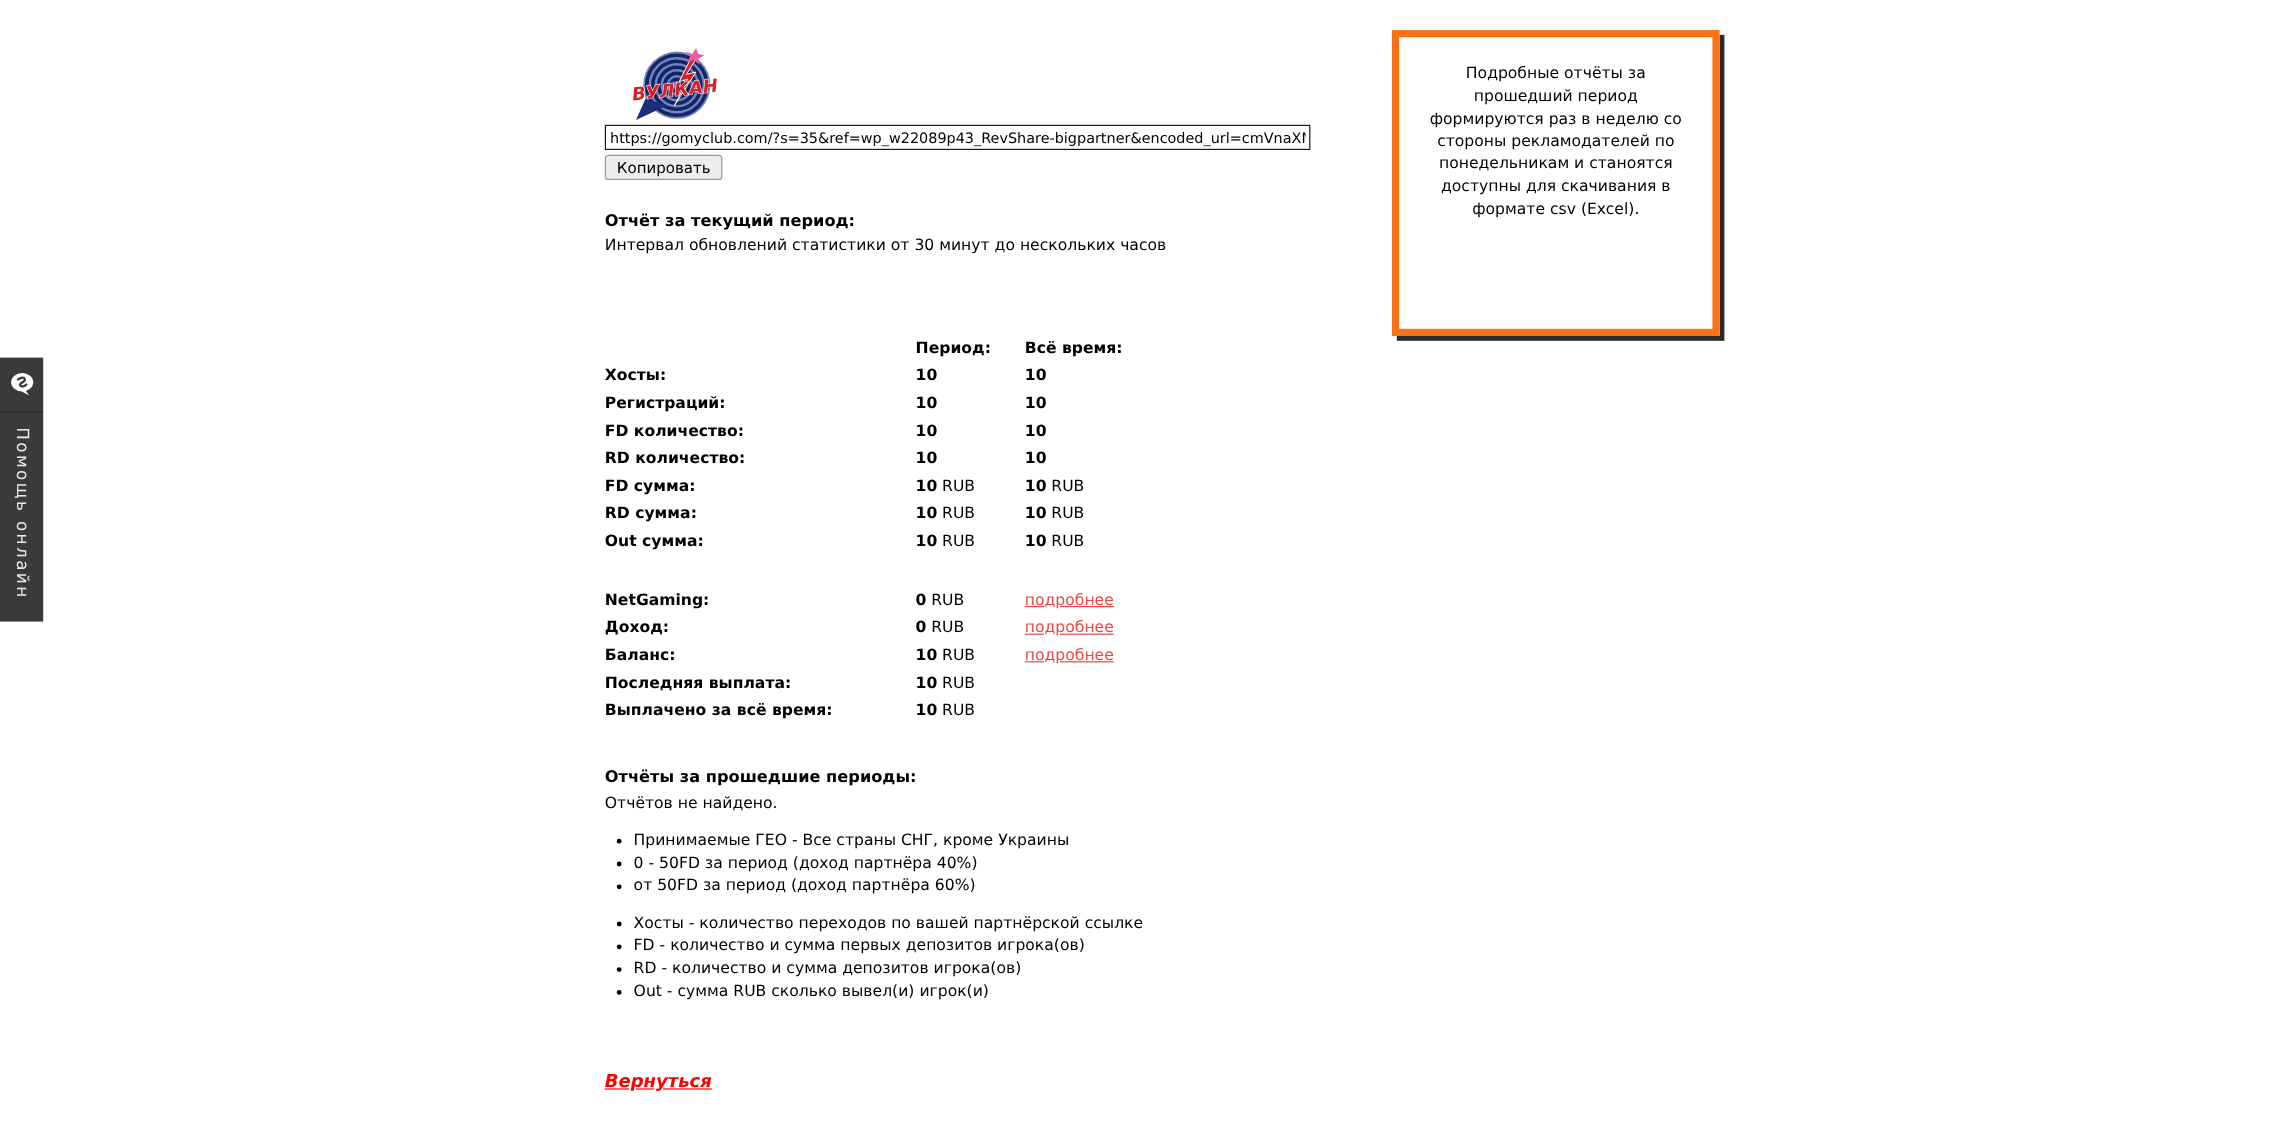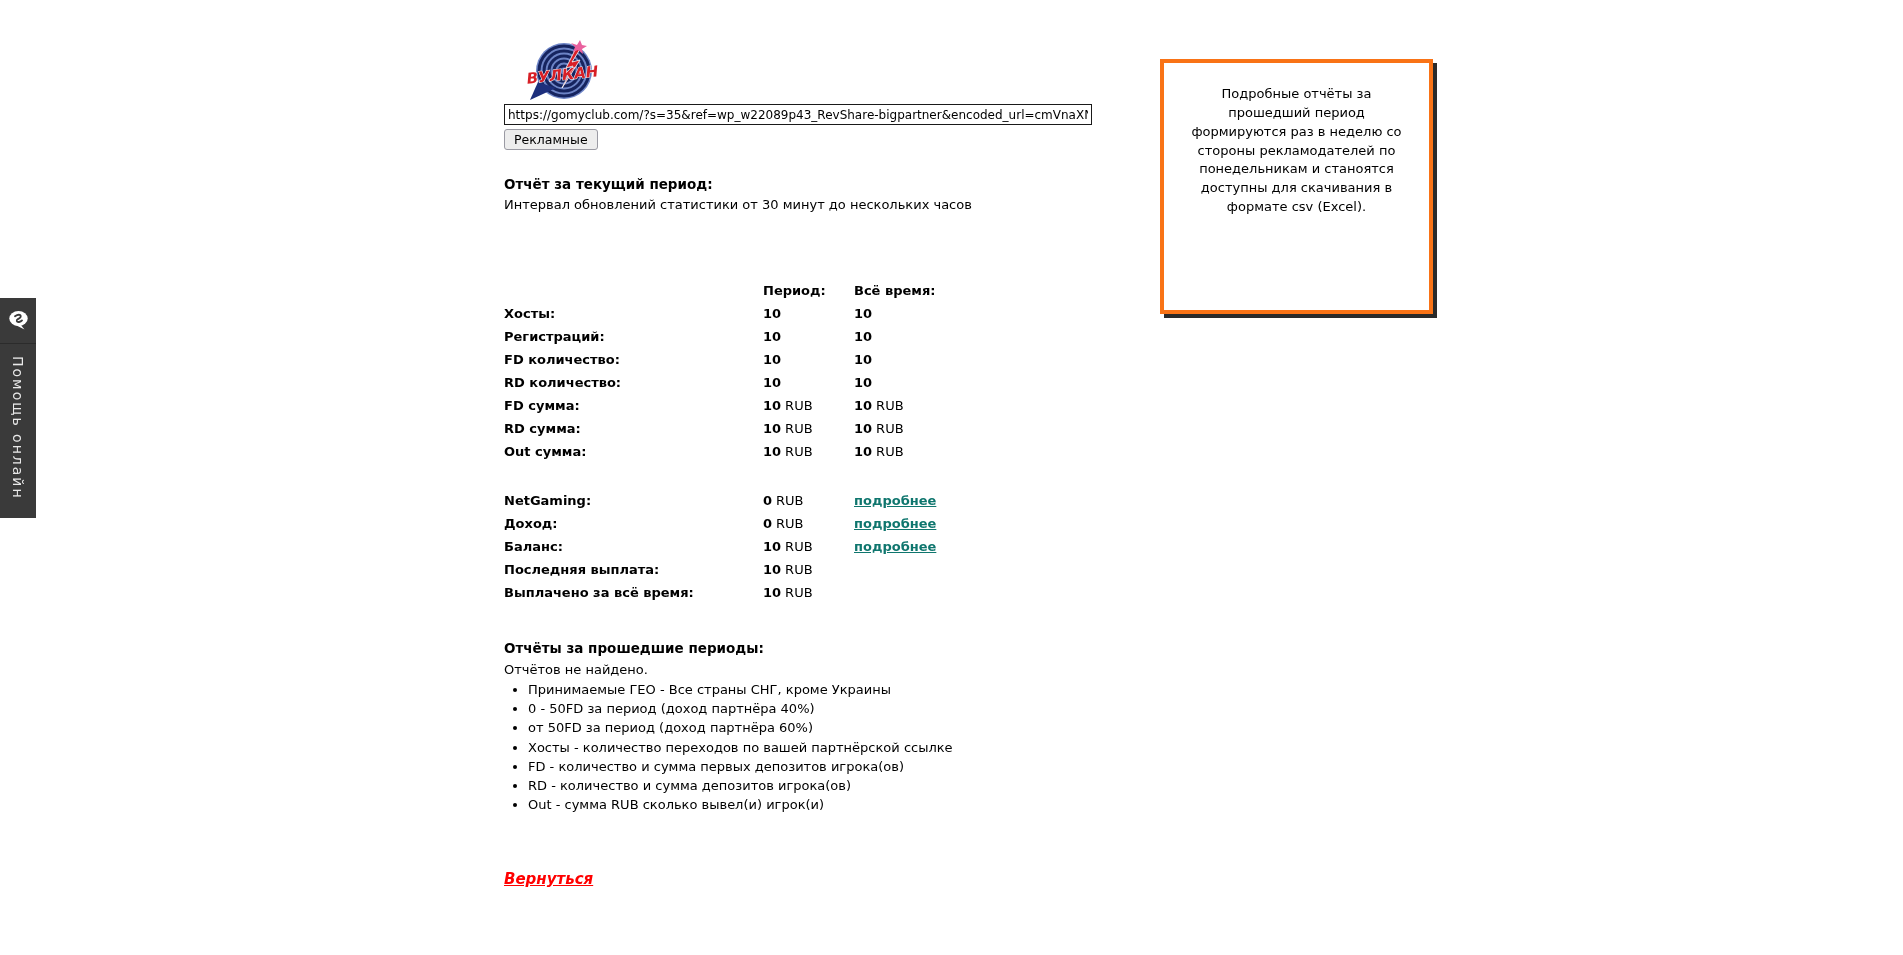--- a/index.html
+++ b/index.html
@@ -45,34 +45,34 @@
   .sec-title { font-weight: bold; font-size: 13.5px; margin-top: 26px; }
   .sec-sub { margin-top: 5px; font-size: 13px; }
 
   .stats { display: grid; grid-template-columns: 259px 91px 170px; margin-top: 24px; }
   .stats > div { height: 23px; display: flex; align-items: center; }
   .stats .hdr { font-weight: bold; margin-top: 43px; }
   .stats .lbl { font-weight: bold; }
   .stats .num { font-weight: bold; }
   .stats .unit { font-weight: normal; margin-left: 4px; }
   .stats.summary { margin-top: 26px; }
-  .details-link { color: #0f766e; text-decoration: underline; cursor: pointer; font-weight: bold; }
+  .details-link { color: #ef4444; text-decoration: underline; cursor: pointer; }
 
   .past { margin-top: 36px; }
   .past .empty { margin-top: 6px; font-weight: normal; }
 
-  ul.blist { list-style: disc; padding-left: 24px; margin-top: 5px; }
+  ul.blist { list-style: disc; padding-left: 24px; margin-top: 16px; }
   ul.blist li { margin: 4px 0; }
   .terms-list { margin-top: 52px; }
   .glossary-list { margin-top: 50px; }
 
   
   .info-box {
-    position: absolute; left: 1160px; top: 59px; width: 273px; min-height: 255px;
-    border: 4px solid #f97316; background: #fff; box-shadow: 4px 4px 0 #2a2a2a;
+    position: absolute; left: 1160px; top: 25px; width: 273px; min-height: 255px;
+    border: 6px solid #f97316; background: #fff; box-shadow: 4px 4px 0 #2a2a2a;
     padding: 22px 16px; text-align: center; font-size: 13px; line-height: 1.45;
   }
   .info-box p + p { margin-top: 40px; }
 </style>
 </head>
 <body>
 
 <div class="help-tab">
   <div class="icon-box">
     <svg width="23" height="21" viewBox="0 0 23 21">
@@ -93,21 +93,21 @@
     <circle cx="42" cy="33" r="15" fill="none" stroke="#16245f" stroke-width="3"></circle>
     <circle cx="42" cy="33" r="10" fill="none" stroke="#16245f" stroke-width="3"></circle>
     <circle cx="42" cy="33" r="5" fill="none" stroke="#16245f" stroke-width="3"></circle>
     <polygon points="16,44 34,50 8,62" fill="#1d2f7c"></polygon>
     <polygon points="56,6 44,30 51,28 40,50 58,22 50,24 60,8" fill="#d92027" stroke="#ffffff" stroke-width="0.8"></polygon>
     <polygon points="55,7 58,2 60,7 65,8 60,11 61,16 56,12 51,14 53,9 49,5" fill="#e9619e"></polygon>
     <text x="41" y="42" text-anchor="middle" font-family="DejaVu Sans, sans-serif" font-size="15" font-weight="bold" font-style="italic" fill="#d71f26" stroke="#ffffff" stroke-width="0.9" paint-order="stroke" transform="rotate(-6 41 42)">ВУЛКАН</text>
   </svg>
 
   <input class="url-input" type="text" value="https://gomyclub.com/?s=35&amp;ref=wp_w22089p43_RevShare-bigpartner&amp;encoded_url=cmVnaXN" style="">
-  <button class="copy-btn">Рекламные</button>
+  <button class="copy-btn">Копировать</button>
 
 
   <div class="sec-title">Отчёт за текущий период:</div>
   <div class="sec-sub">Интервал обновлений статистики от 30 минут до нескольких часов</div>
 
   <div class="stats">
     <div></div>
     <div class="hdr">Период:</div>
     <div class="hdr">Всё время:</div>
 

